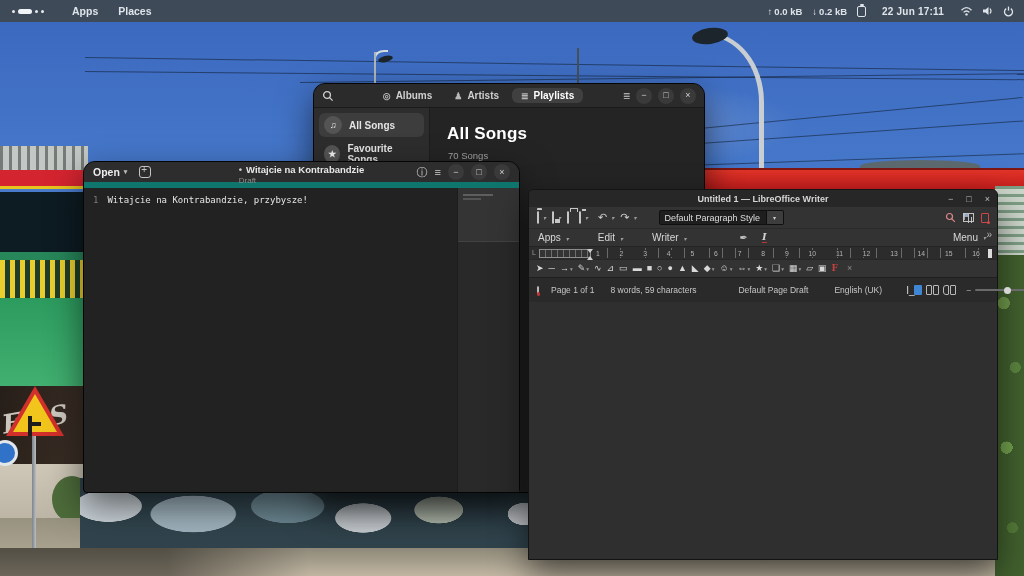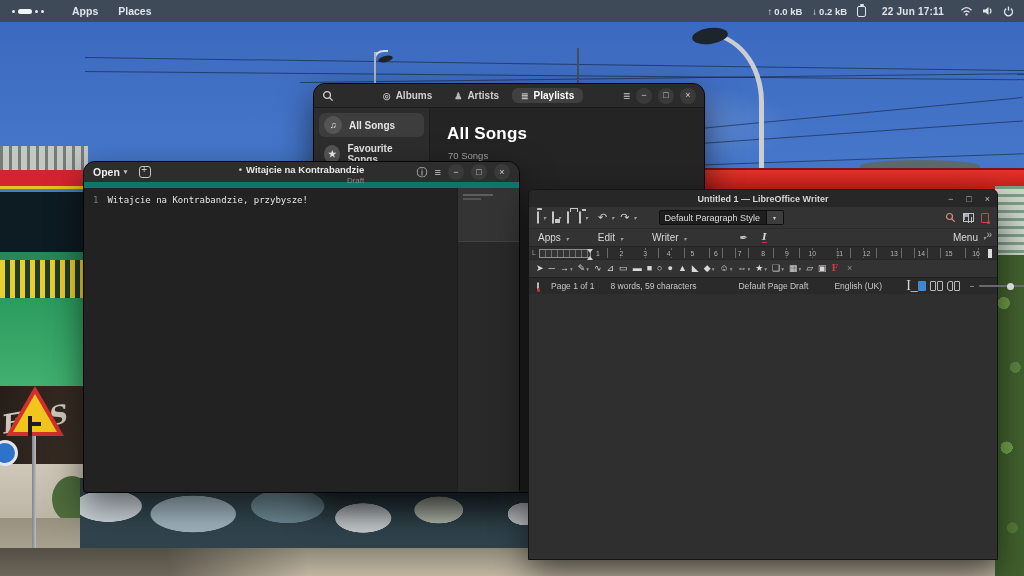--- a/index.html
+++ b/index.html
@@ -118,21 +118,21 @@
 
   
   .editor{left:83px;top:161px;width:437px;height:332px;background:#222222;border-radius:12px 12px 4px 4px;z-index:20;
     border:1px solid #050505;}
   .ed-header{height:26px;background:#2d2d2d;border-radius:11px 11px 0 0;border-bottom:6px solid #0f766e;
     display:flex;align-items:center;padding:0 9px;position:relative;}
   .open-btn{display:flex;align-items:center;gap:4px;color:#ededed;font-size:10.5px;font-weight:700;}
   .open-btn i{font-style:normal;font-size:7px;color:#bbb;}
   .newtab{width:12px;height:12px;border:1.3px solid #c4c4c4;border-radius:3px;margin-left:12px;position:relative;}
   .newtab:before{content:"+";position:absolute;left:1px;top:-3px;color:#c4c4c4;font-size:10px;}
-  .ed-title{position:absolute;left:50%;top:3px;transform:translateX(-50%);text-align:right;line-height:1.15;}
+  .ed-title{position:absolute;left:50%;top:3px;transform:translateX(-50%);text-align:left;line-height:1.15;}
   .ed-title .t1{color:#e8e8e8;font-size:9.5px;font-weight:700;white-space:nowrap;}
   .ed-title .t1 .dot{color:#cfcfcf;margin-right:4px;}
   .ed-title .t2{color:#8d8d8d;font-size:8px;}
   .ed-right{margin-left:auto;display:flex;align-items:center;gap:7px;color:#cfcfcf;}
   .ed-right .gi{font-size:11px;font-style:normal;}
   .ed-body{position:relative;height:calc(100% - 26px);font-family:"DejaVu Sans Mono",monospace;font-size:9px;
     color:#e6e6e6;}
   .ed-line{padding:7px 0 0 9px;white-space:nowrap;}
   .ed-line .ln{color:#7b7b7b;margin-right:9px;}
   .minimap{position:absolute;right:0;top:0;bottom:0;width:62px;background:#292929;border-left:1px solid #1d1d1d;}
@@ -197,25 +197,25 @@
   .vthumb{position:absolute;left:1px;right:1px;top:8px;height:165px;background:#5d5d5d;border-radius:4px;}
   .w-draw{height:18px;background:#333;border-top:1px solid #272727;display:flex;align-items:center;
     padding:0 7px;gap:5px;}
   .shape{display:flex;align-items:center;gap:1px;}
   .shape .g{font-style:normal;font-size:9px;color:#d8d8d8;line-height:1;}
   .shape .g.red{color:#c84040;font-weight:700;font-family:"DejaVu Serif",serif;}
   .shape .g.dim{color:#8a8a8a;margin-left:4px;}
   .shape .dd{display:none;font-style:normal;font-size:5.5px;color:#999;}
   .shape .dd.show{display:inline;}
   .w-status{height:17px;background:#2a2a2a;border-top:1px solid #1f1f1f;display:flex;align-items:center;
-    font-size:8.5px;color:#c6c6c6;padding:4px 8px;}
+    font-size:8.5px;color:#c6c6c6;padding:12px 8px;}
   .modico{width:10px;height:9px;border:1.2px solid #b9b9b9;border-radius:1px;position:relative;}
   .modico:after{content:"";position:absolute;right:-2px;bottom:-2px;width:3.5px;height:3.5px;border-radius:50%;background:#c03434;}
   .st{white-space:nowrap;}
-  .ibeam{font-family:Liberation Serif, serif;color:#d8d8d8;font-size:14px;}
+  .ibeam{font-family:Liberation Sans, sans-serif;color:#d8d8d8;font-size:10px;}
   .views{display:flex;align-items:center;gap:4px;margin-left:auto;}
   .v1{width:8px;height:10px;background:#3f87d4;border-radius:1px;}
   .v2,.v3{width:13px;height:10px;display:flex;gap:1px;}
   .v2 i,.v3 i{flex:1;border:1.1px solid #b9b9b9;border-radius:1px;}
   .v3 i:first-child{border-radius:3px 1px 1px 3px;}
   .zoomslider{display:flex;align-items:center;gap:4px;margin:0 7px 0 10px;color:#bbb;}
   .ztrack{width:52px;height:2px;background:#6a6a6a;position:relative;border-radius:1px;}
   .zdot{position:absolute;left:55%;top:-2.5px;width:7px;height:7px;border-radius:50%;background:#d6d6d6;}
 
   svg.icon{display:block;}

